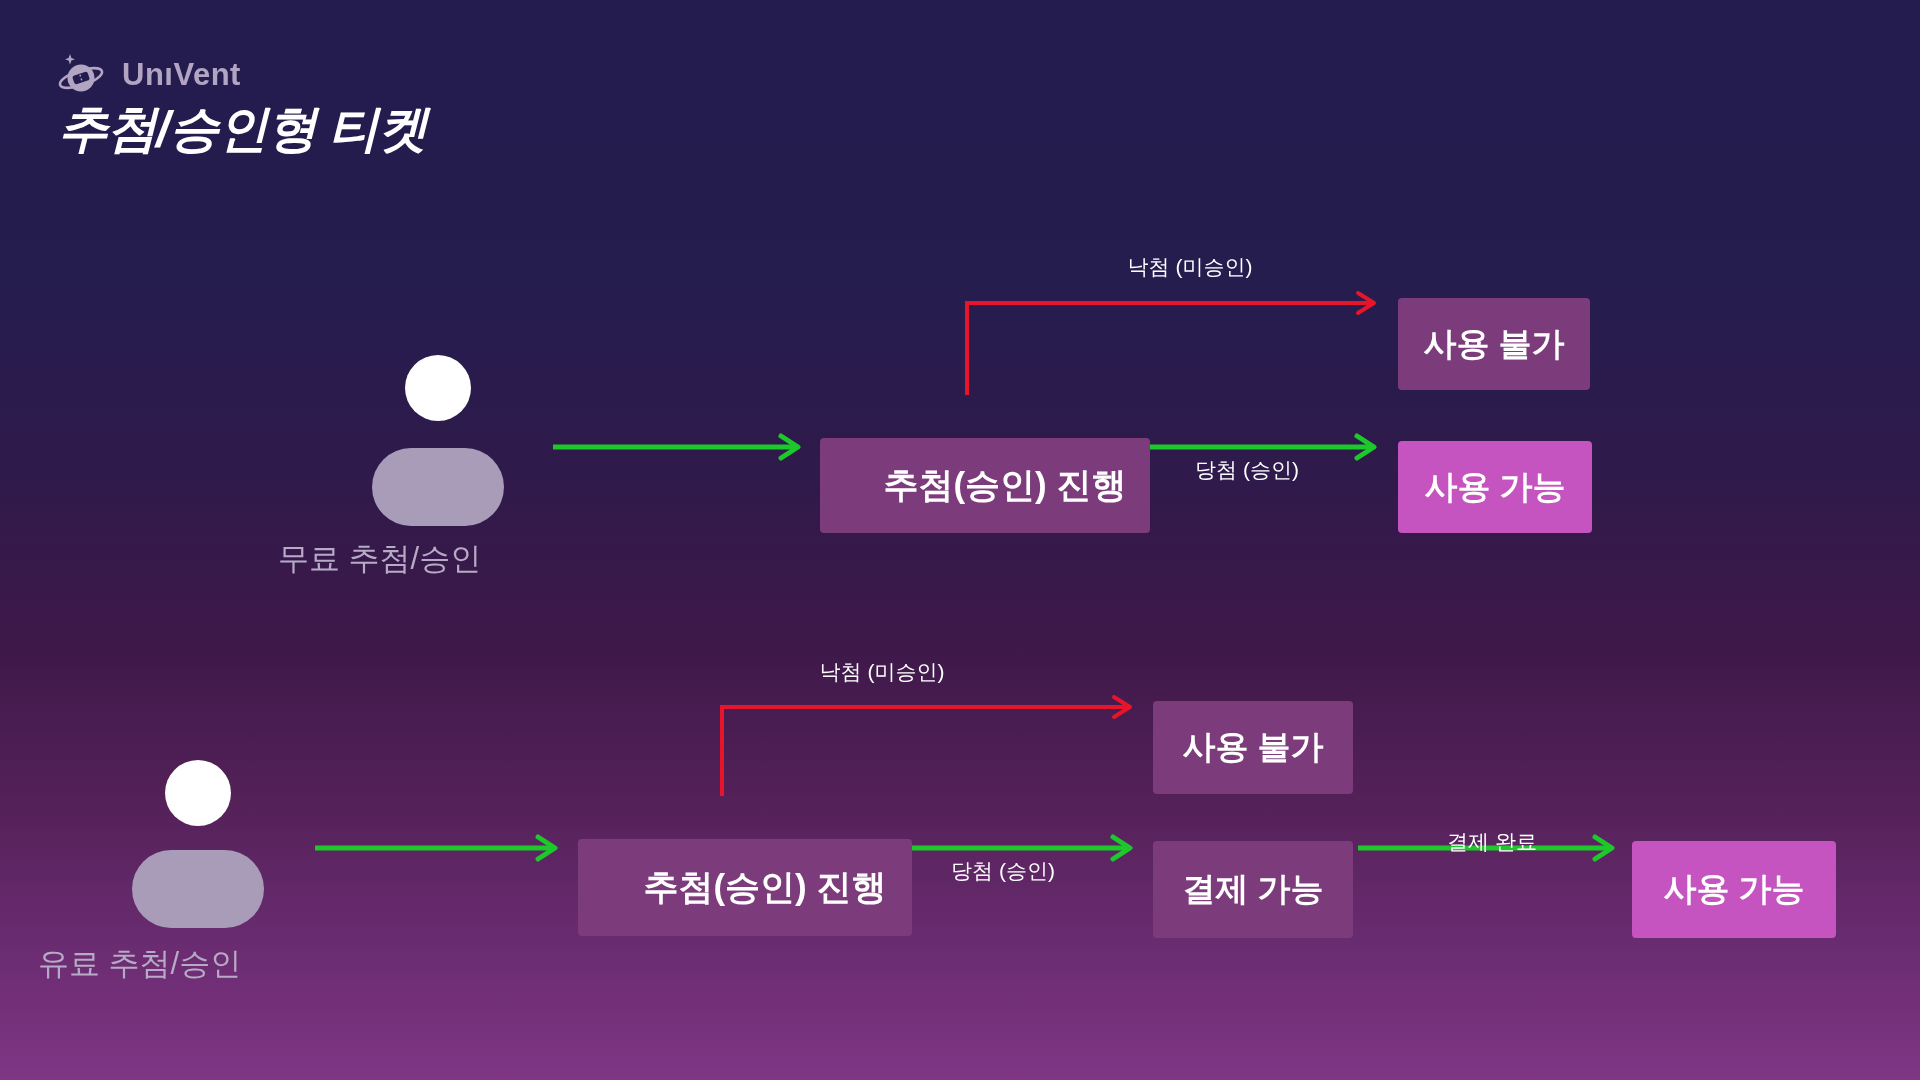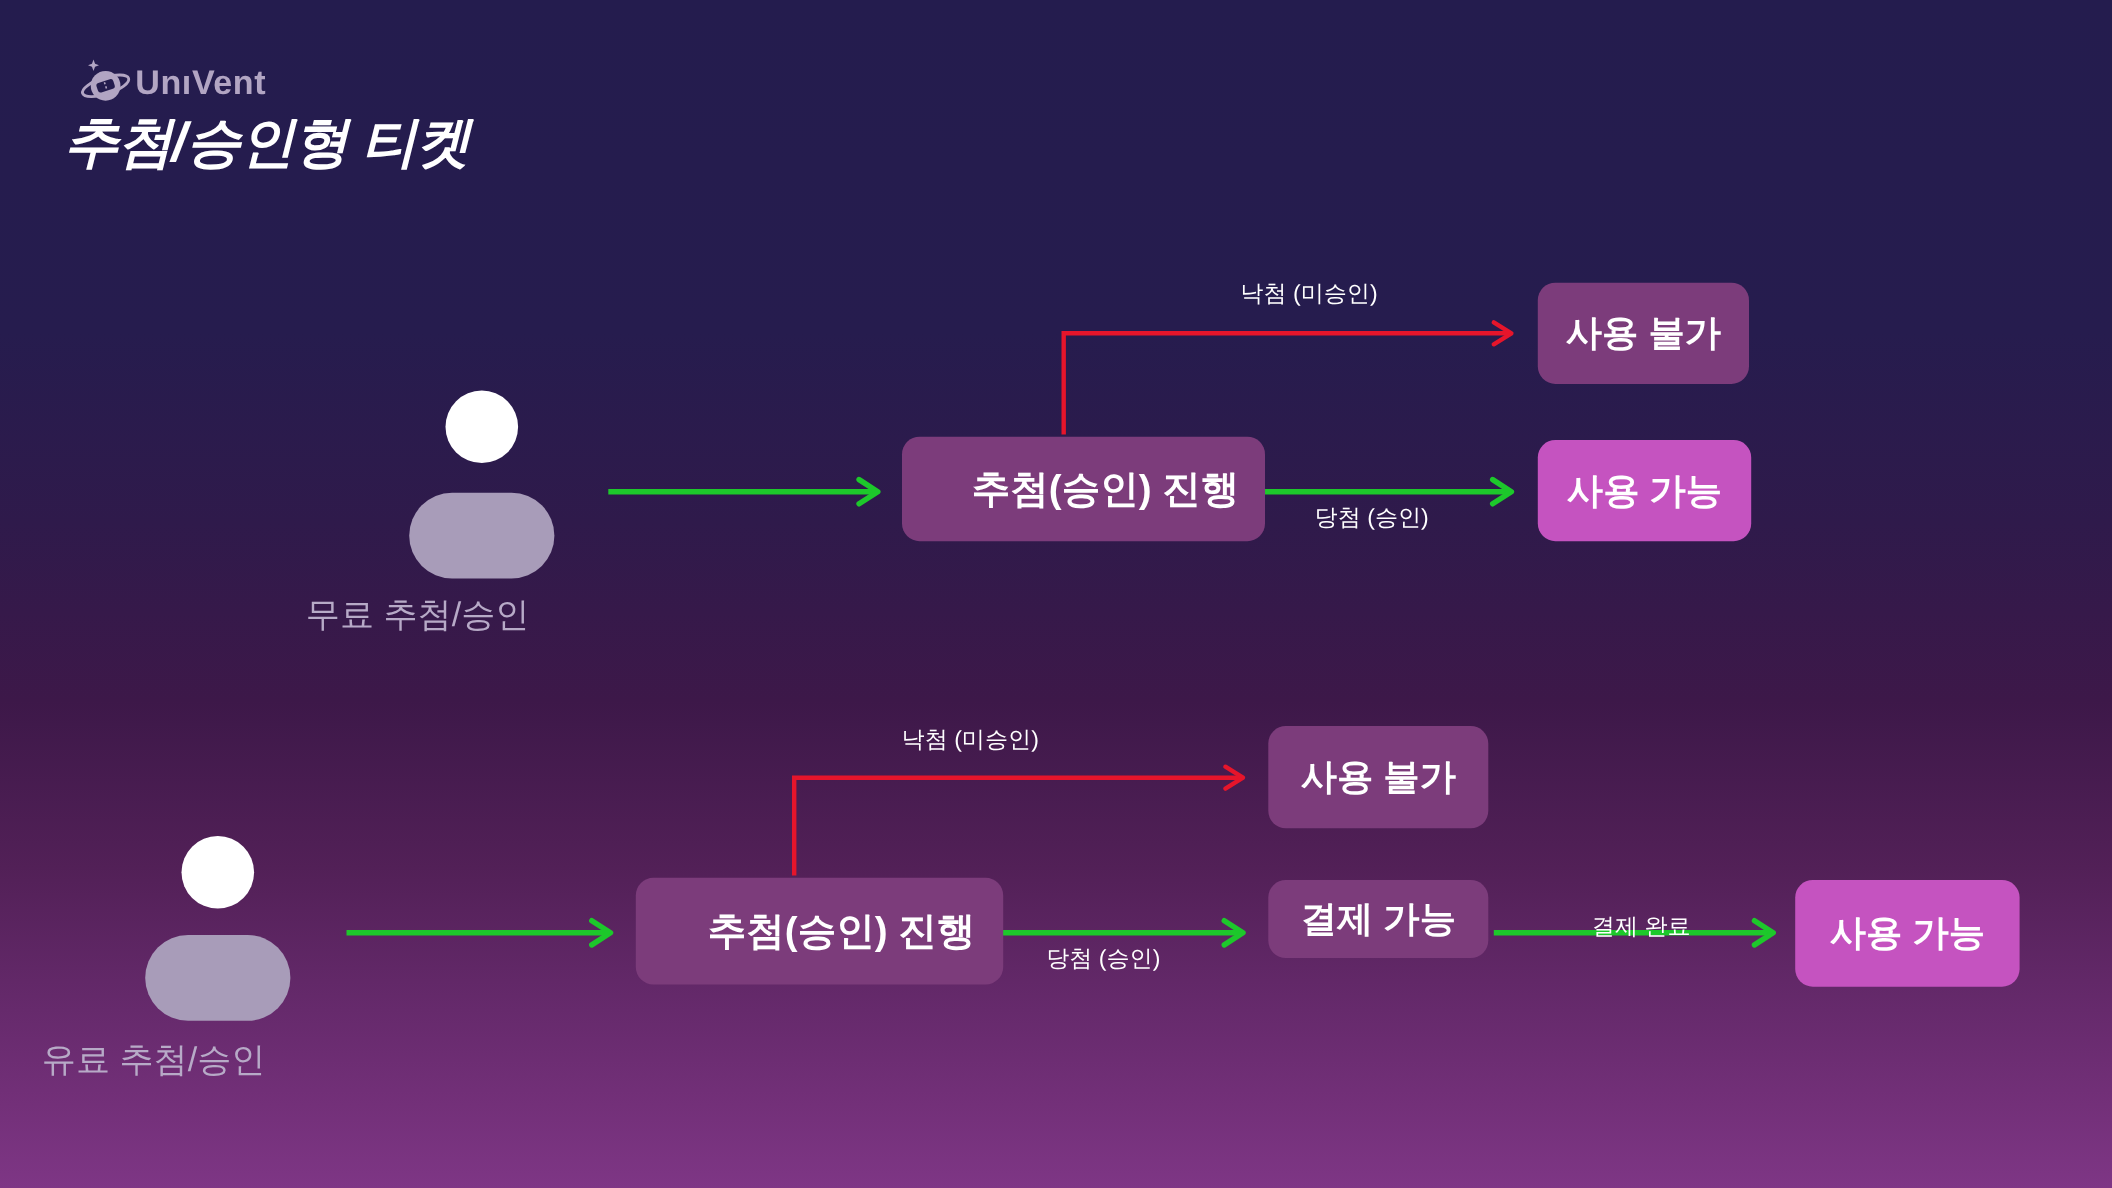--- a/index.html
+++ b/index.html
@@ -6,34 +6,34 @@
   .stage {
     position:relative; width:1920px; height:1080px; overflow:hidden;
     font-family:"Liberation Sans","DejaVu Sans",sans-serif;
     background:linear-gradient(180deg,
       #241c4e 0%, #261c4e 28%, #2f1a4b 44%, #3d1849 59%,
       #522057 73%, #662a6c 85%, #733079 93%, #7e3685 100%);
   }
   .arrows { position:absolute; left:0; top:0; width:1920px; height:1080px; }
 
   
-  .logo { position:absolute; left:71px; top:50px; display:flex; align-items:center; gap:2px;text-align:right; }
+  .logo { position:absolute; left:56px; top:50px; display:flex; align-items:center; gap:16px;text-align:right; }
   .logo-text { color:#b2a5c3; font-size:31px; font-weight:bold; letter-spacing:.5px; }
   .title { position:absolute; left:58px; top:96px; margin:0; color:#ffffff;
            font-size:50px; font-weight:800; letter-spacing:-1px;font-style:italic; }
 
   
   .head  { position:absolute; width:66px;  height:66px; background:#ffffff; border-radius:50%; }
   .torso { position:absolute; width:132px; height:78px; background:#a89cb9; border-radius:42px; }
   .actor-label { position:absolute; width:320px; text-align:left;
                  color:#b7aac7; font-size:31px; }
 
   
   .node { position:absolute; display:flex; align-items:center; justify-content:center;
-          border-radius:16px; color:#ffffff; font-weight:bold; white-space:nowrap; }
+          border-radius:4px; color:#ffffff; font-weight:bold; white-space:nowrap;margin-top:41px; }
   .purple { background:#7c3c7b; }
   .pink   { background:#c553c0; }
   .fs35 { font-size:35px;padding-left:40px; } .fs33 { font-size:33px; }
 
   
   .edge-label { position:absolute; width:220px; text-align:center;
                 color:#ffffff; font-size:21px; }
 </style>
 </head>
 <body>
@@ -95,18 +95,18 @@
     <div class="torso" style="left:132px; top:850px;"></div>
   </div>
   <div class="actor-label" style="left:38px; top:943px;">유료 추첨/승인</div>
 
   <div class="node purple fs35" style="left:578px; top:798px; width:294px; height:97px;">추첨(승인) 진행</div>
 
   <div class="edge-label" style="left:772px; top:658px;">낙첨 (미승인)</div>
   <div class="node purple fs33" style="left:1153px; top:660px; width:200px; height:93px;">사용 불가</div>
 
   <div class="edge-label" style="left:893px; top:857px;">당첨 (승인)</div>
-  <div class="node purple fs33" style="left:1153px; top:800px; width:200px; height:71px;">결제 가능</div>
+  <div class="node purple fs33" style="left:1153px; top:800px; width:200px; height:97px;">결제 가능</div>
 
   <div class="edge-label" style="left:1382px; top:828px;">결제 완료</div>
   <div class="node pink fs33" style="left:1632px; top:800px; width:204px; height:97px;">사용 가능</div>
 
 </div>
 
 </body></html>

